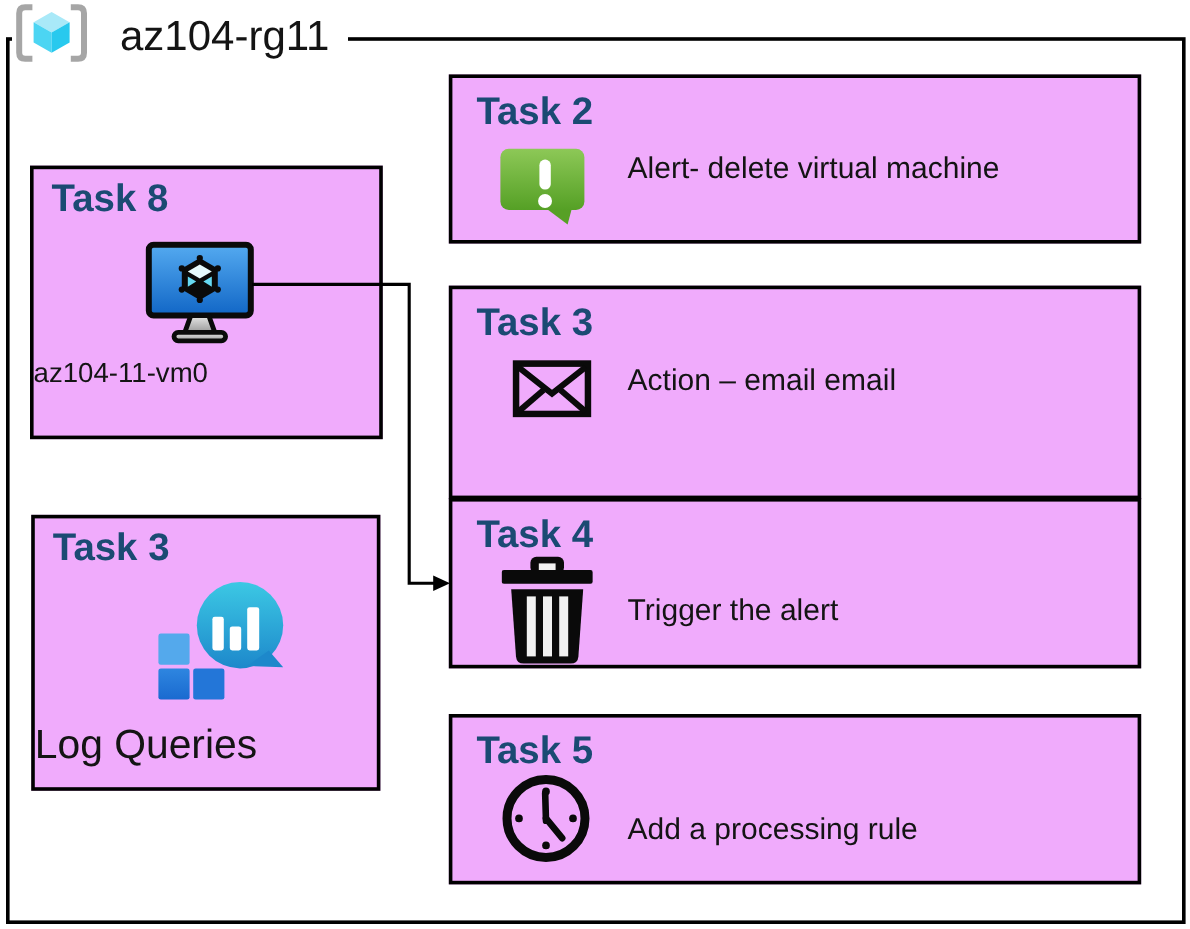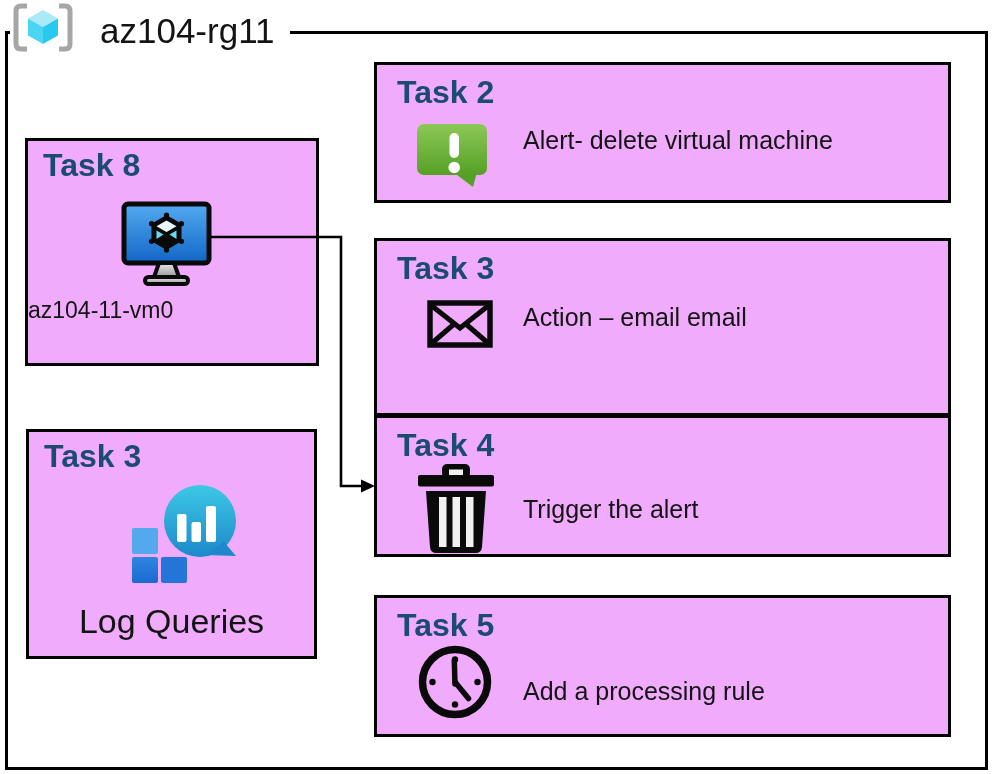--- a/index.html
+++ b/index.html
@@ -27,21 +27,21 @@
   .box-task3{left:374px;top:238px;width:577px;height:178px;}
   .box-task4{left:374px;top:415px;width:577px;height:142px;}
   .box-task5{left:374px;top:595px;width:577px;height:142px;padding-left:16px;}
   .task-heading{
     position:absolute;left:15px;top:6px;
     font-size:32px;font-weight:bold;color:#1b4a73;white-space:nowrap;
   }
   .col-right .task-heading{left:20px;top:9px;}
   .task-label{position:absolute;font-size:25px;color:#141414;white-space:nowrap;}
   .label-task1{left:0;top:156px;width:100%;text-align:left;font-size:23px;}
-  .label-task6{left:0;top:170px;width:100%;text-align:center;font-size:34px;}
+  .label-task6{left:0;top:170px;width:100%;text-align:left;font-size:34px;}
   .label-task2{left:146px;top:61px;}
   .label-task3{left:146px;top:62px;}
   .label-task4{left:146px;top:77px;text-align:right;}
   .label-task5{left:146px;top:79px;}
   .icon{position:absolute;}
   .icon-vm{left:93px;top:60px;}
   .icon-log{left:101px;top:52px;}
   .icon-alert{left:39px;top:57px;}
   .icon-email{left:50px;top:59px;}
   .icon-trash{left:41px;top:42px;}

